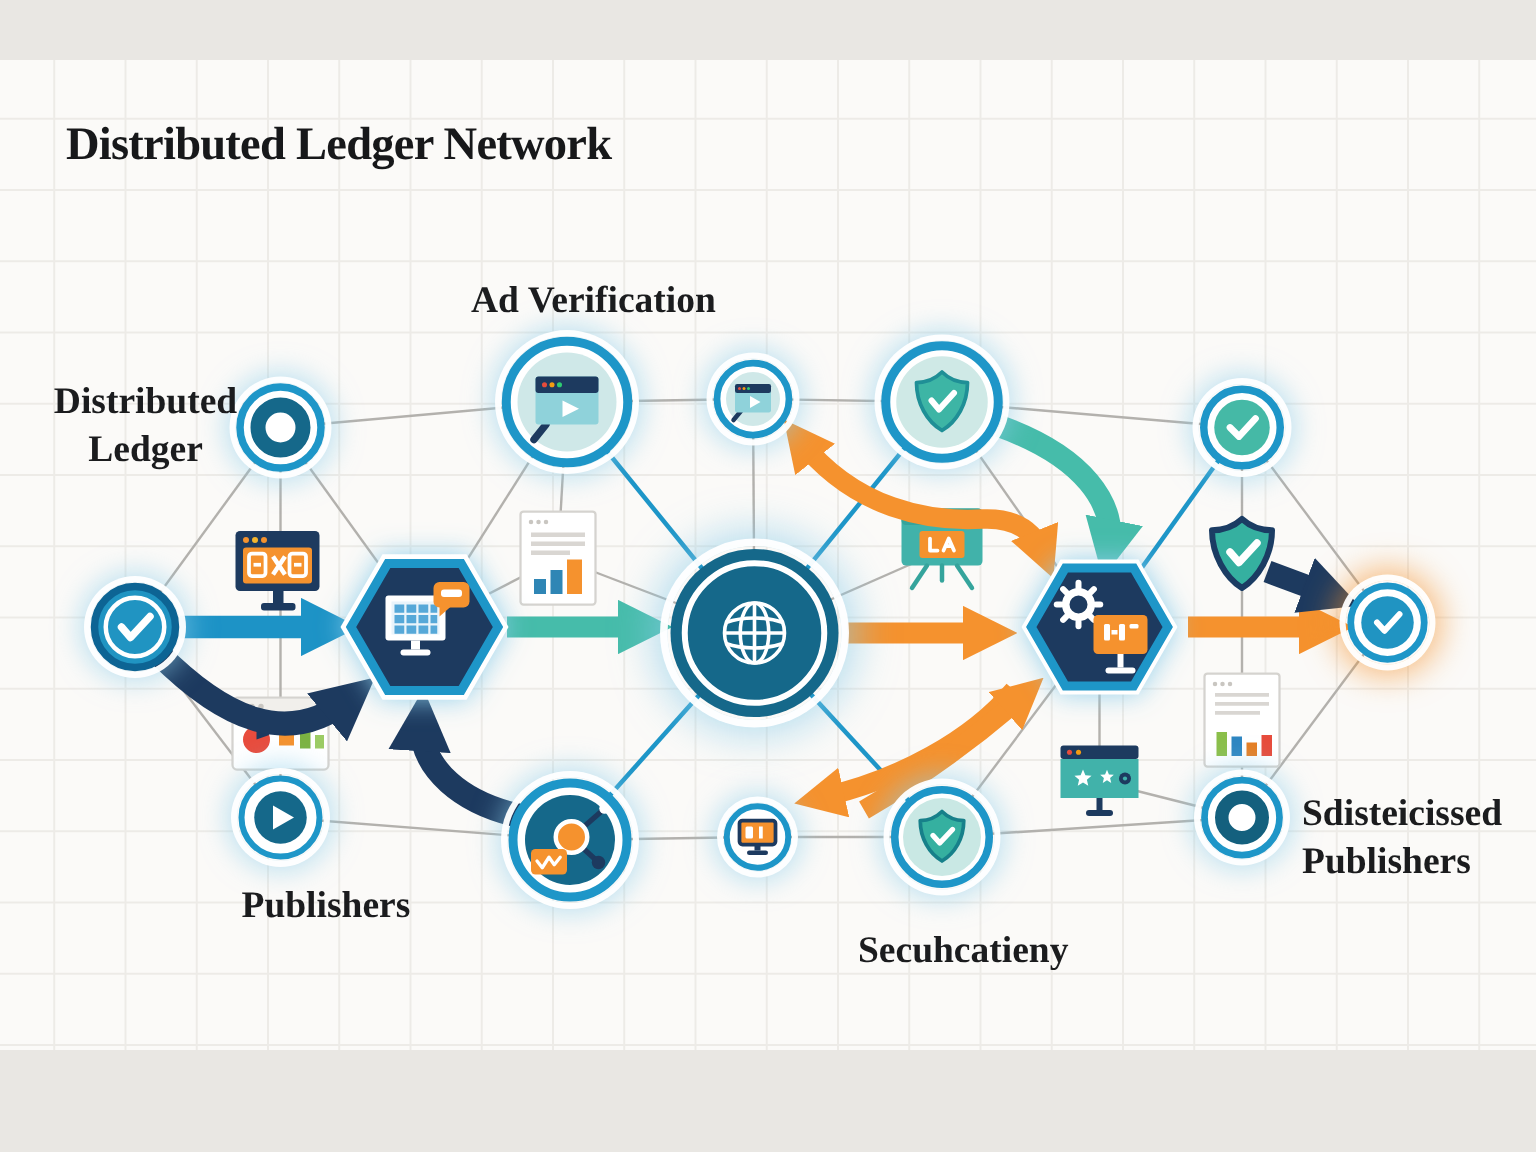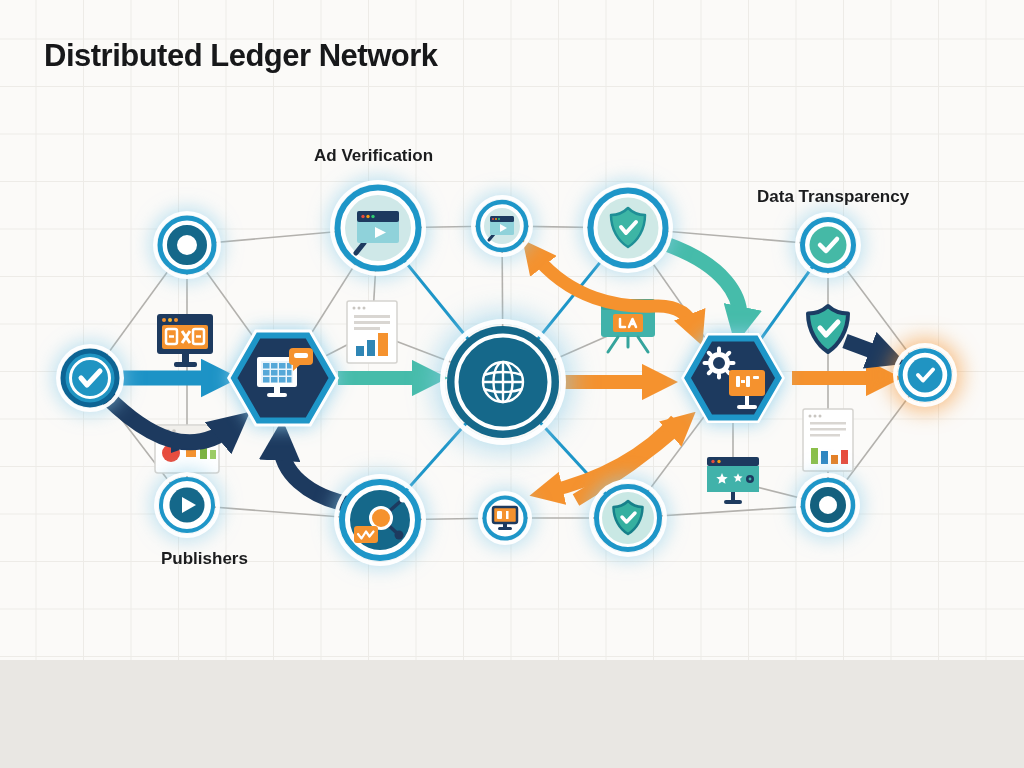--- a/index.html
+++ b/index.html
@@ -1,27 +1,27 @@
 <!DOCTYPE html>
 <html><head>
 <meta charset="utf-8">
 <style>
   html,body{margin:0;padding:0;background:#e9e7e3;}
   .stage{position:relative;width:1024px;height:660px;overflow:hidden;
     background-color:#fbfaf8;
     background-image:linear-gradient(#edebe7 1px,transparent 1px),
                      linear-gradient(90deg,#edebe7 1px,transparent 1px);
     background-size:47.5px 47.5px;background-position:-12px -9px;
-    font-family:Liberation Sans, sans-serif;}
+    font-family:Liberation Serif, serif;margin-top:40px;}
   .layer{position:absolute;left:0;top:0;width:1024px;height:768px;}
   .edges{z-index:1;} .icons{z-index:2;} .arrows{z-index:3;}
   .nodes{z-index:4;pointer-events:none;} .labels{z-index:5;}
   .title{position:absolute;left:44px;top:38px;font-size:31px;font-weight:800;
     color:#17181a;letter-spacing:-0.5px;}
-  .lbl{position:absolute;font-size:17px;font-weight:600;color:#1b1c1e;line-height:1.28;}
+  .lbl{position:absolute;font-size:25px;font-weight:600;color:#1b1c1e;line-height:1.28;}
   .node{position:absolute;border-radius:50%;
     box-shadow:0 0 0 4px rgba(255,255,255,.95),0 0 18px 7px rgba(141,205,234,.55);}
   .node svg{display:block;}
   .glow-big{box-shadow:0 0 0 5px rgba(255,255,255,.95),0 0 26px 11px rgba(141,205,234,.6);}
   .glow-orange{box-shadow:0 0 0 4px rgba(255,255,255,.95),0 0 20px 9px rgba(244,146,45,.55);}
   .hexwrap{position:absolute;filter:drop-shadow(0 0 9px rgba(141,205,234,.9));}
   .sicon{position:absolute;}
   .lines line{stroke:#b3b1ad;stroke-width:1.6;}
   .blines line{stroke:#1e96c8;stroke-width:3;}
 </style>
@@ -378,18 +378,20 @@
     <div class="node" style="left:800px;top:477px">
       <svg width="56" height="56" viewBox="-28 -28 56 56">
         <circle r="25" fill="#fff" stroke="#1e96c8" stroke-width="4.5"></circle>
         <circle r="13.5" fill="#fff" stroke="#14607e" stroke-width="9"></circle>
       </svg>
     </div>
   </div>
 
   <div class="layer labels">
     <div class="title">Distributed Ledger Network</div>
+    <div class="lbl" style="left:22px;top:212px;width:150px;text-align:center">Distributed Ledger</div>
     <div class="lbl" style="left:314px;top:145px">Ad Verification</div>
-    <div class="lbl" style="left:757px;top:186px">Data Transparency</div>
     <div class="lbl" style="left:161px;top:548px">Publishers</div>
+    <div class="lbl" style="left:572px;top:578px">Secuhcatieny</div>
+    <div class="lbl" style="left:868px;top:487px;width:140px">Sdisteicissed Publishers</div>
   </div>
 
 </div>
 
 </body></html>

